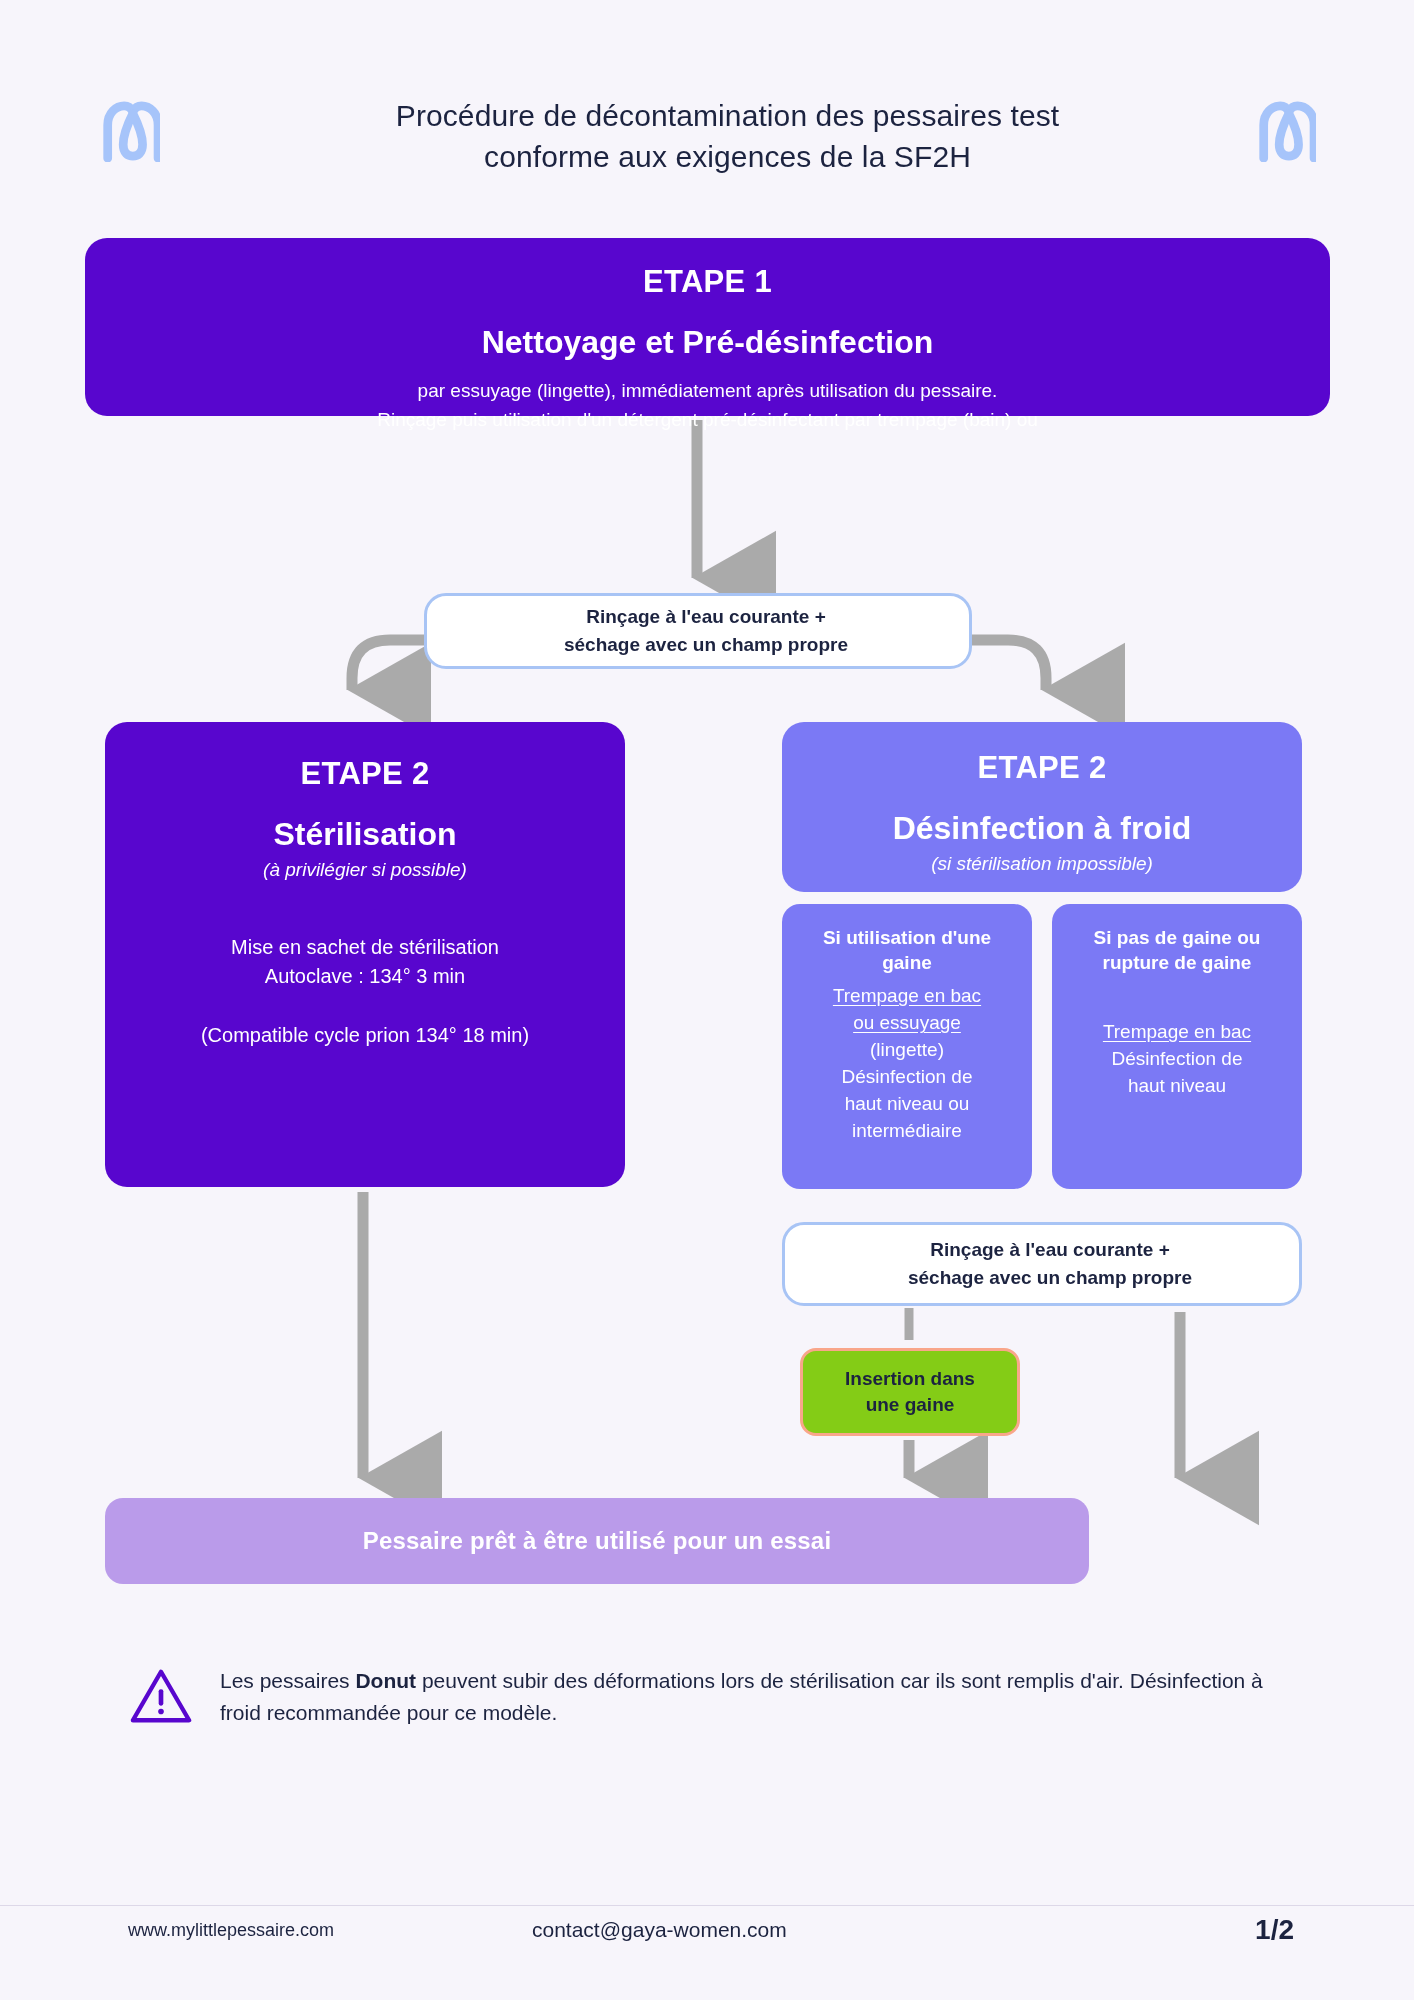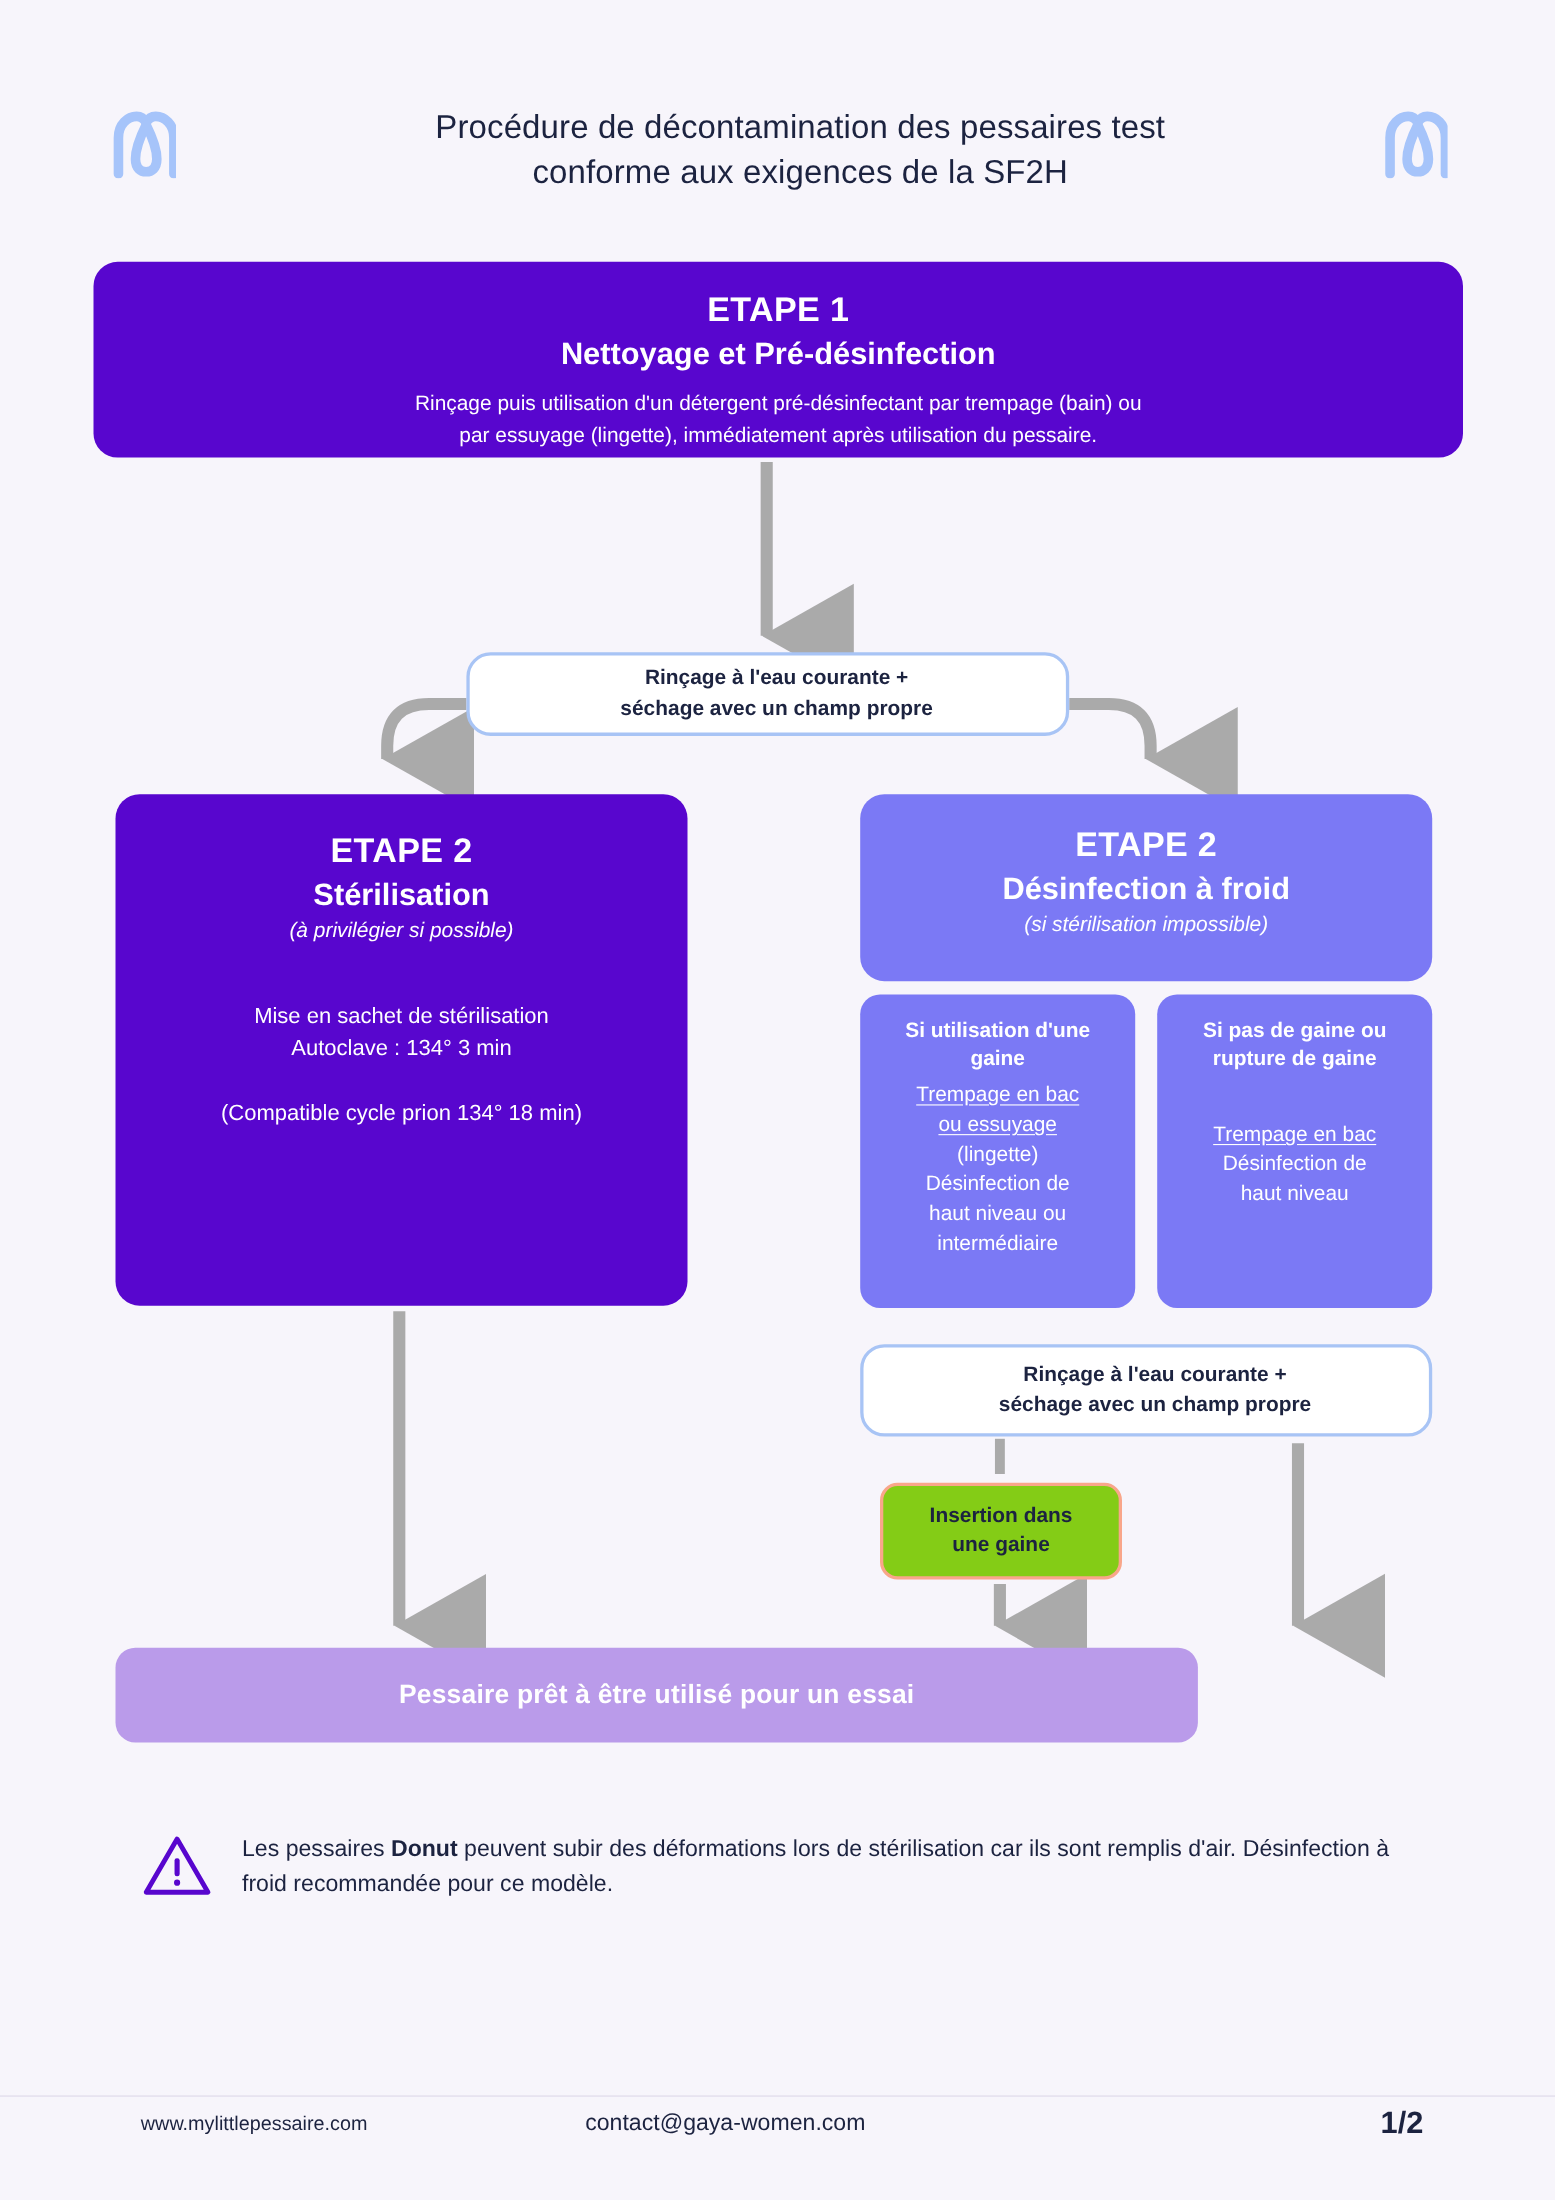--- a/index.html
+++ b/index.html
@@ -70,24 +70,24 @@
     color: #FFFFFF;
   }
 
   .etape-title {
     font-size: 31px;
     font-weight: 700;
     text-align: center;
     letter-spacing: 0.3px;
   }
   .etape-sub {
-    font-size: 28px;
+    font-size: 32px;
     font-weight: 600;
     text-align: center;
-    margin-top: 6px;
+    margin-top: 24px;
   }
   .etape-note {
     font-size: 19px;
     font-style: italic;
     text-align: center;
     margin-top: 6px;
     font-weight: 400;
   }
   .etape-body {
     font-size: 19px;
@@ -289,22 +289,22 @@
     <div class="header-title">
       <div>Procédure de décontamination des pessaires test</div>
       <div>conforme aux exigences de la SF2H</div>
     </div>
   </div>
 
   <div class="box box-deep" id="etape1">
     <div class="etape-title">ETAPE 1</div>
     <div class="etape-sub">Nettoyage et Pré-désinfection</div>
     <div class="etape-body">
+      <div>par essuyage (lingette), immédiatement après utilisation du pessaire.</div>
       <div>Rinçage puis utilisation d'un détergent pré-désinfectant par trempage (bain) ou</div>
-      <div>par essuyage (lingette), immédiatement après utilisation du pessaire.</div>
     </div>
   </div>
 
   <div class="box box-white" id="rinse1">
     <div class="rinse-text">
       <div>Rinçage à l'eau courante +</div>
       <div>séchage avec un champ propre</div>
     </div>
   </div>
 

